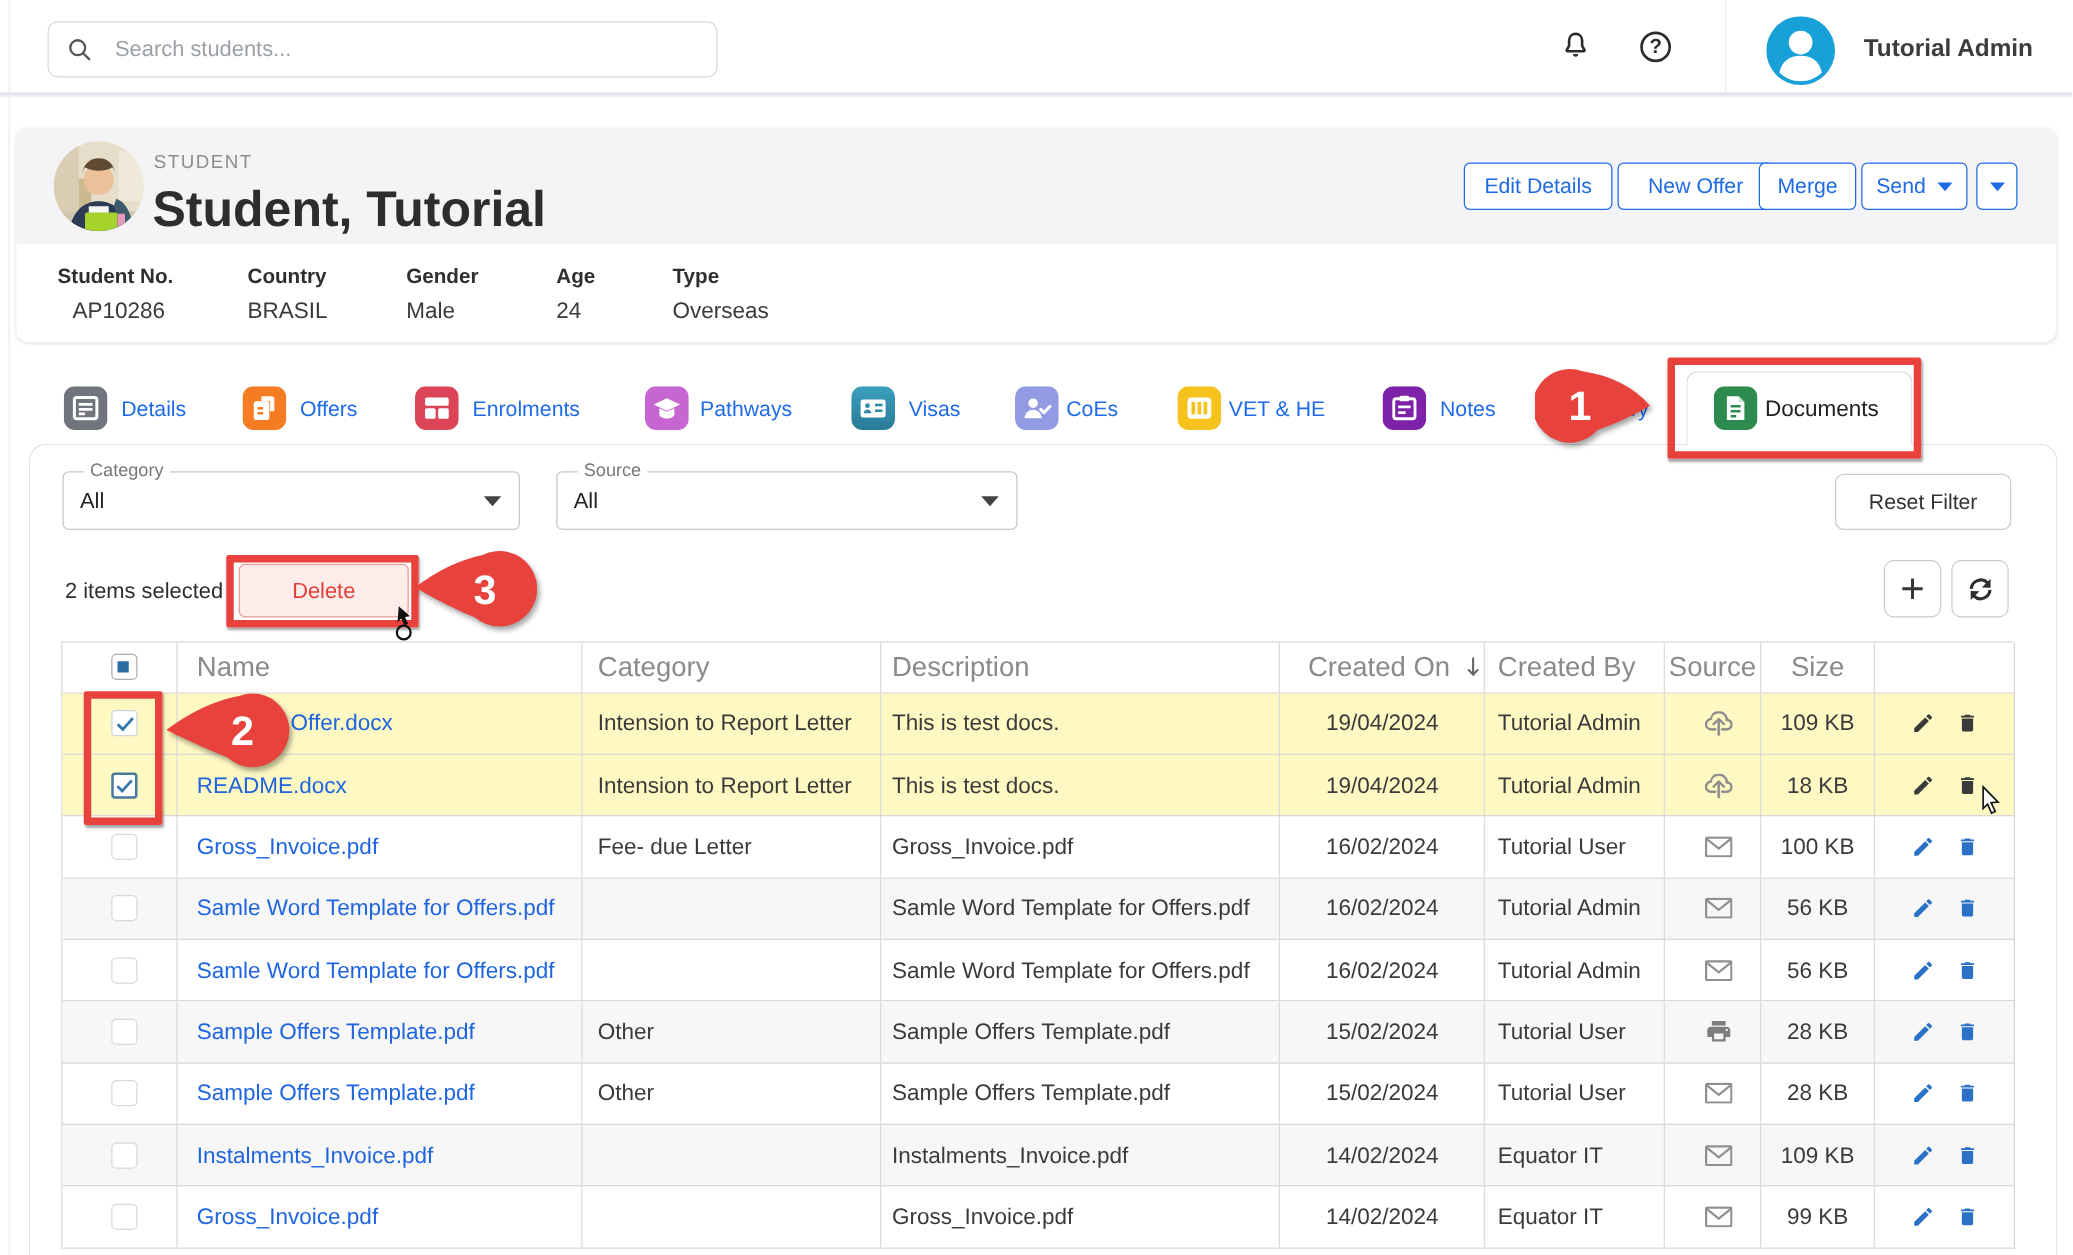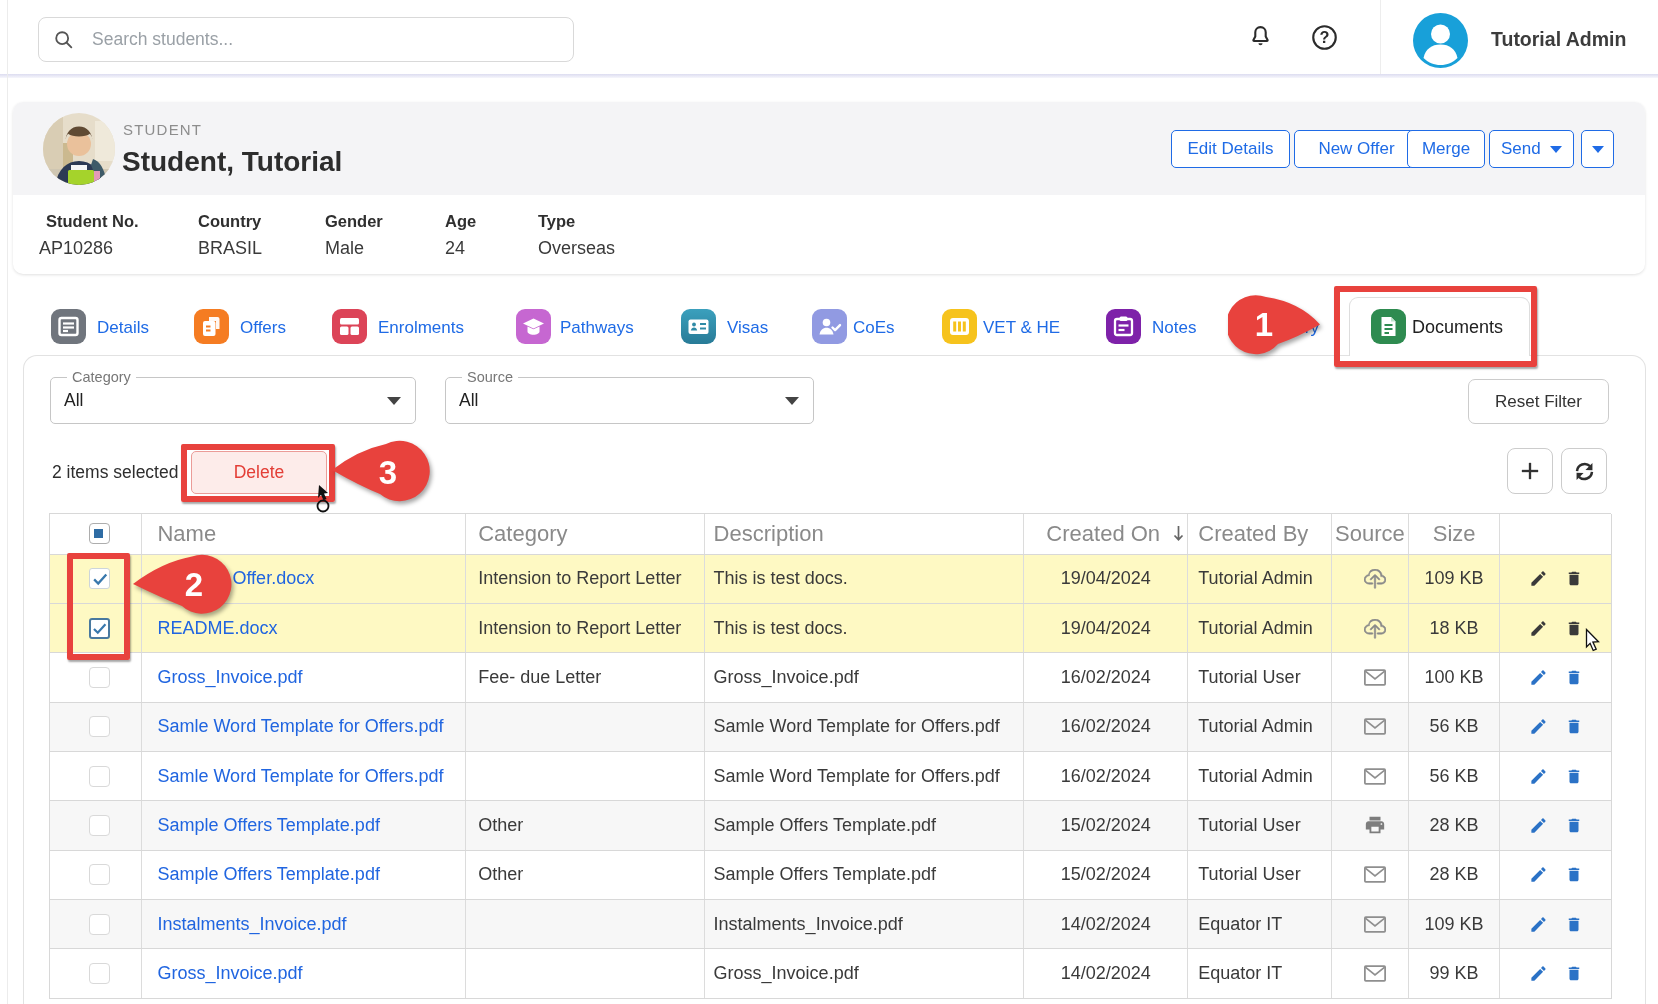--- a/index.html
+++ b/index.html
@@ -19,21 +19,21 @@
   #uname { position:absolute; left:1491px; top:28px; font-size:19.5px; font-weight:bold; color:#3c3c3c; }
 
   
   #card { position:absolute; left:13px; top:102px; width:1632px; height:172px;
      background:#fff; border-radius:10px; box-shadow:0 1px 3px rgba(0,0,0,0.12); }
   #cardtop { position:absolute; left:13px; top:102px; width:1632px; height:93px;
      background:#f4f4f6; border-radius:10px 10px 0 0; }
   .btn { position:absolute; top:130px; height:38px; border:1.5px solid #1f6be6; border-radius:5px;
      color:#1f6be6; font-size:17px; display:flex; align-items:center; justify-content:center; background:#fff; }
   #lblStudent { position:absolute; left:123px; top:121px; font-size:15px; color:#8d8d8d; letter-spacing:1.2px; }
-  #sname { position:absolute; left:122px; top:146px; font-size:28px; font-weight:bold; color:#2d2d2d; }
+  #sname { position:absolute; left:122px; top:146px; font-size:40px; font-weight:bold; color:#2d2d2d; }
   .ilabel { position:absolute; top:212px; font-size:16.5px; font-weight:bold; color:#2f2f2f; }
   .ival  { position:absolute; top:238px; font-size:18px; color:#3a3a3a; }
 
   
   .tabico { position:absolute; top:309px; }
   .tablbl { position:absolute; top:318px; font-size:17px; color:#1f6be6; }
   #doctab { position:absolute; left:1349px; top:297px; width:181px; height:59px; background:#fff;
      border:1px solid #ddd; border-bottom:none; border-radius:9px 9px 0 0; z-index:5; }
   #doclbl { position:absolute; left:1412px; top:317px; font-size:18px; color:#212121; z-index:6; }
 
@@ -141,21 +141,21 @@
   <div class="btn" style="left:1407px;width:78px;">Merge</div>
   <div class="btn" style="left:1489px;width:85px;">Send&nbsp;&nbsp;<span style="width:0;height:0;border-left:6px solid transparent;border-right:6px solid transparent;border-top:7px solid #1f6be6;"></span></div>
   <div class="btn" style="left:1581px;width:33px;">
       <span style="width:0;height:0;border-left:6px solid transparent;border-right:6px solid transparent;border-top:7px solid #1f6be6;"></span>
     </div>
   <span class="ilabel" style="left:46px;">Student No.</span>
   <span class="ilabel" style="left:198px;">Country</span>
   <span class="ilabel" style="left:325px;">Gender</span>
   <span class="ilabel" style="left:445px;">Age</span>
   <span class="ilabel" style="left:538px;">Type</span>
-  <span class="ival" style="left:39px;">AP10286</span>
+  <span class="ival" style="left:58px;">AP10286</span>
   <span class="ival" style="left:198px;">BRASIL</span>
   <span class="ival" style="left:325px;">Male</span>
   <span class="ival" style="left:445px;">24</span>
   <span class="ival" style="left:538px;">Overseas</span>
 
   <svg class="tabico" style="left:51px" width="35" height="35" viewBox="0 0 35 35">
     <rect width="35" height="35" rx="9" fill="#70757d"></rect>
     <rect x="8.5" y="9" width="18" height="17" rx="2" fill="none" stroke="#fff" stroke-width="2.4"></rect>
     <line x1="12" y1="14.5" x2="23" y2="14.5" stroke="#fff" stroke-width="2.2"></line>
     <line x1="12" y1="18.5" x2="23" y2="18.5" stroke="#fff" stroke-width="2.2"></line>

